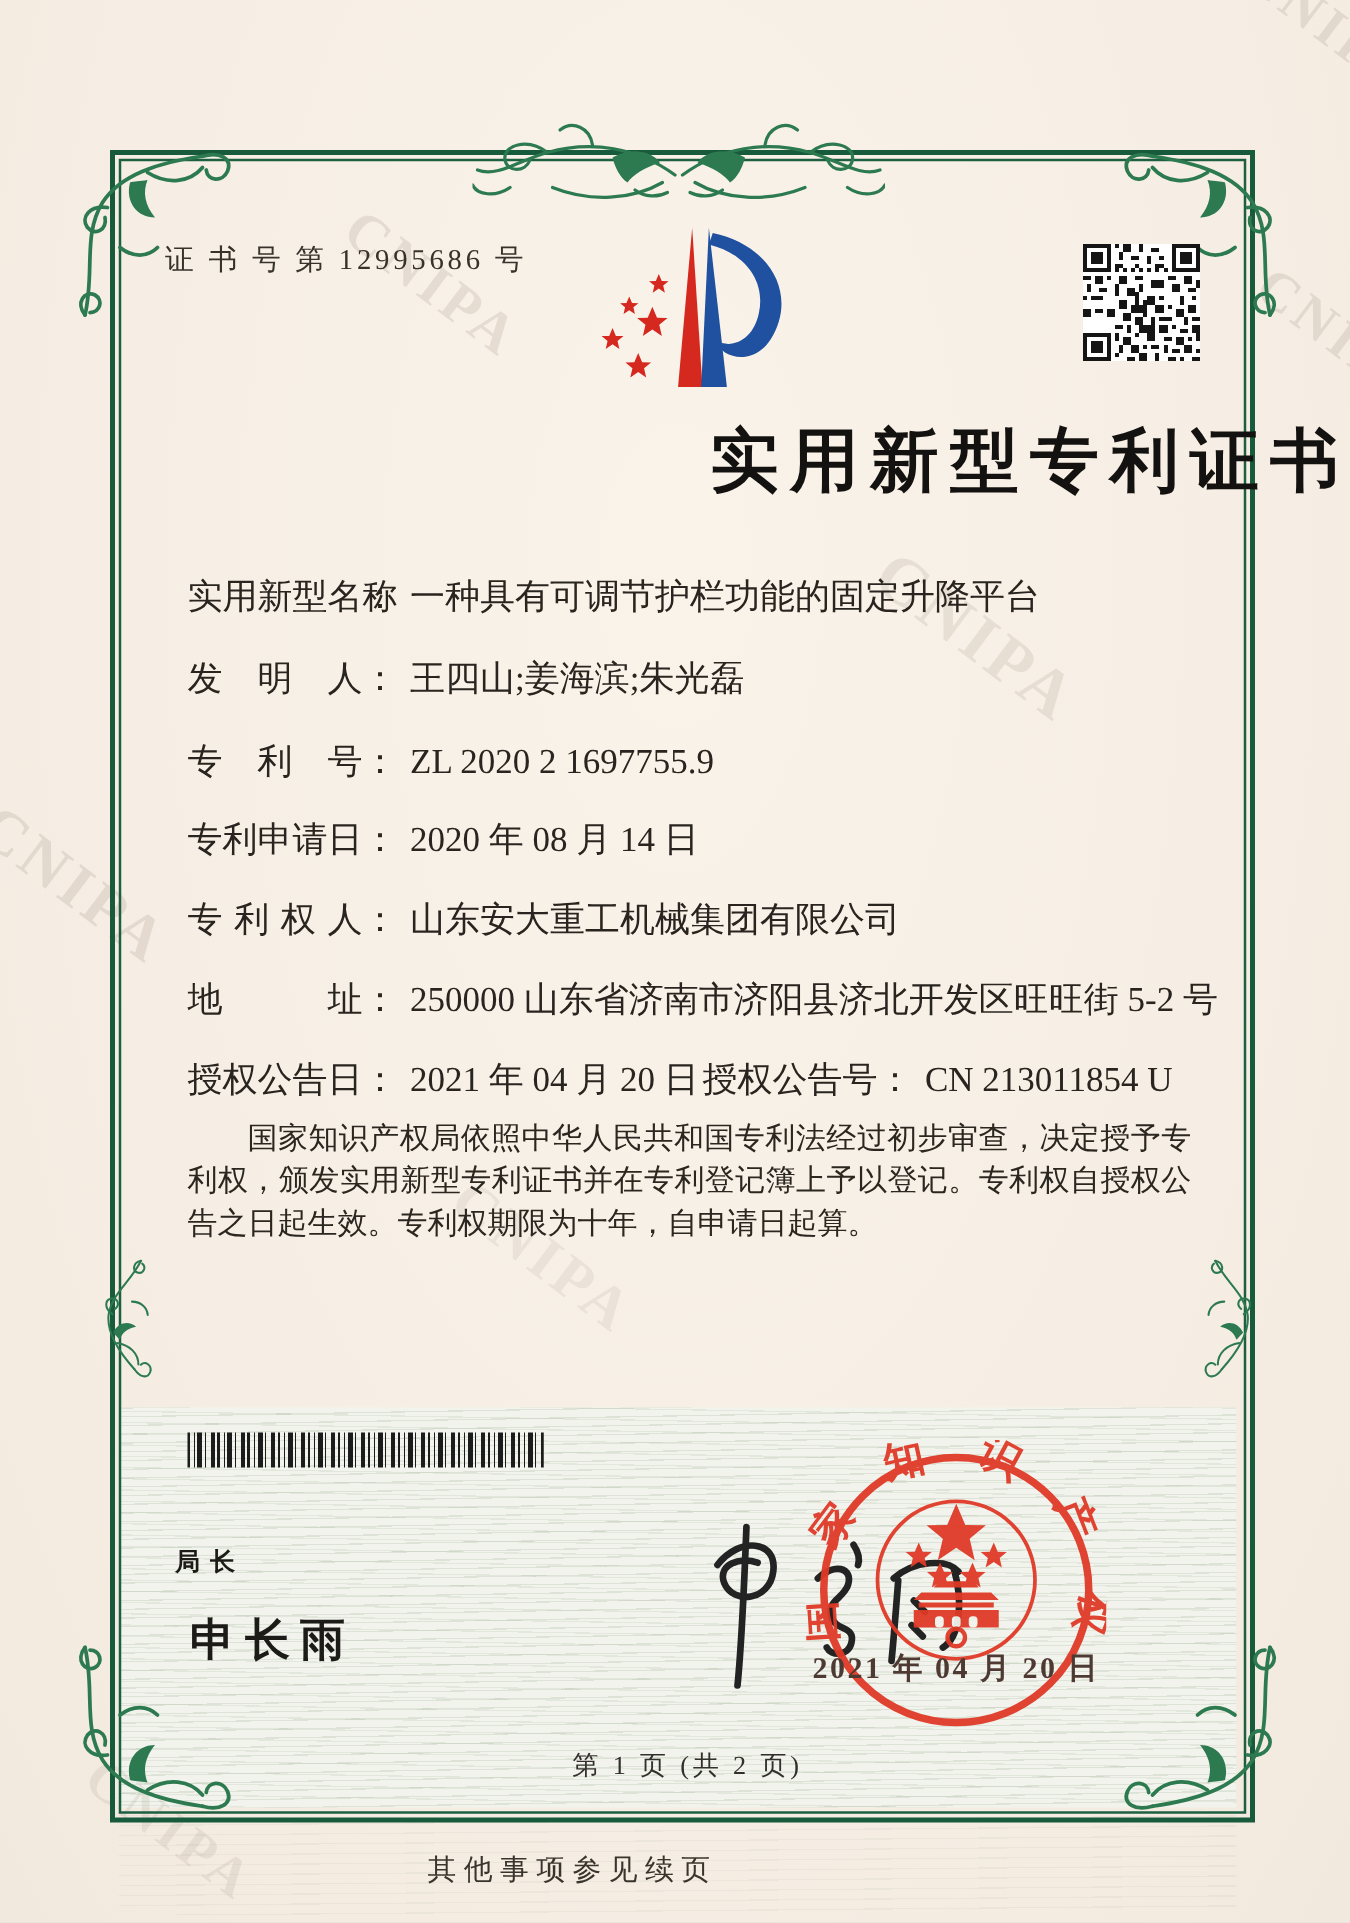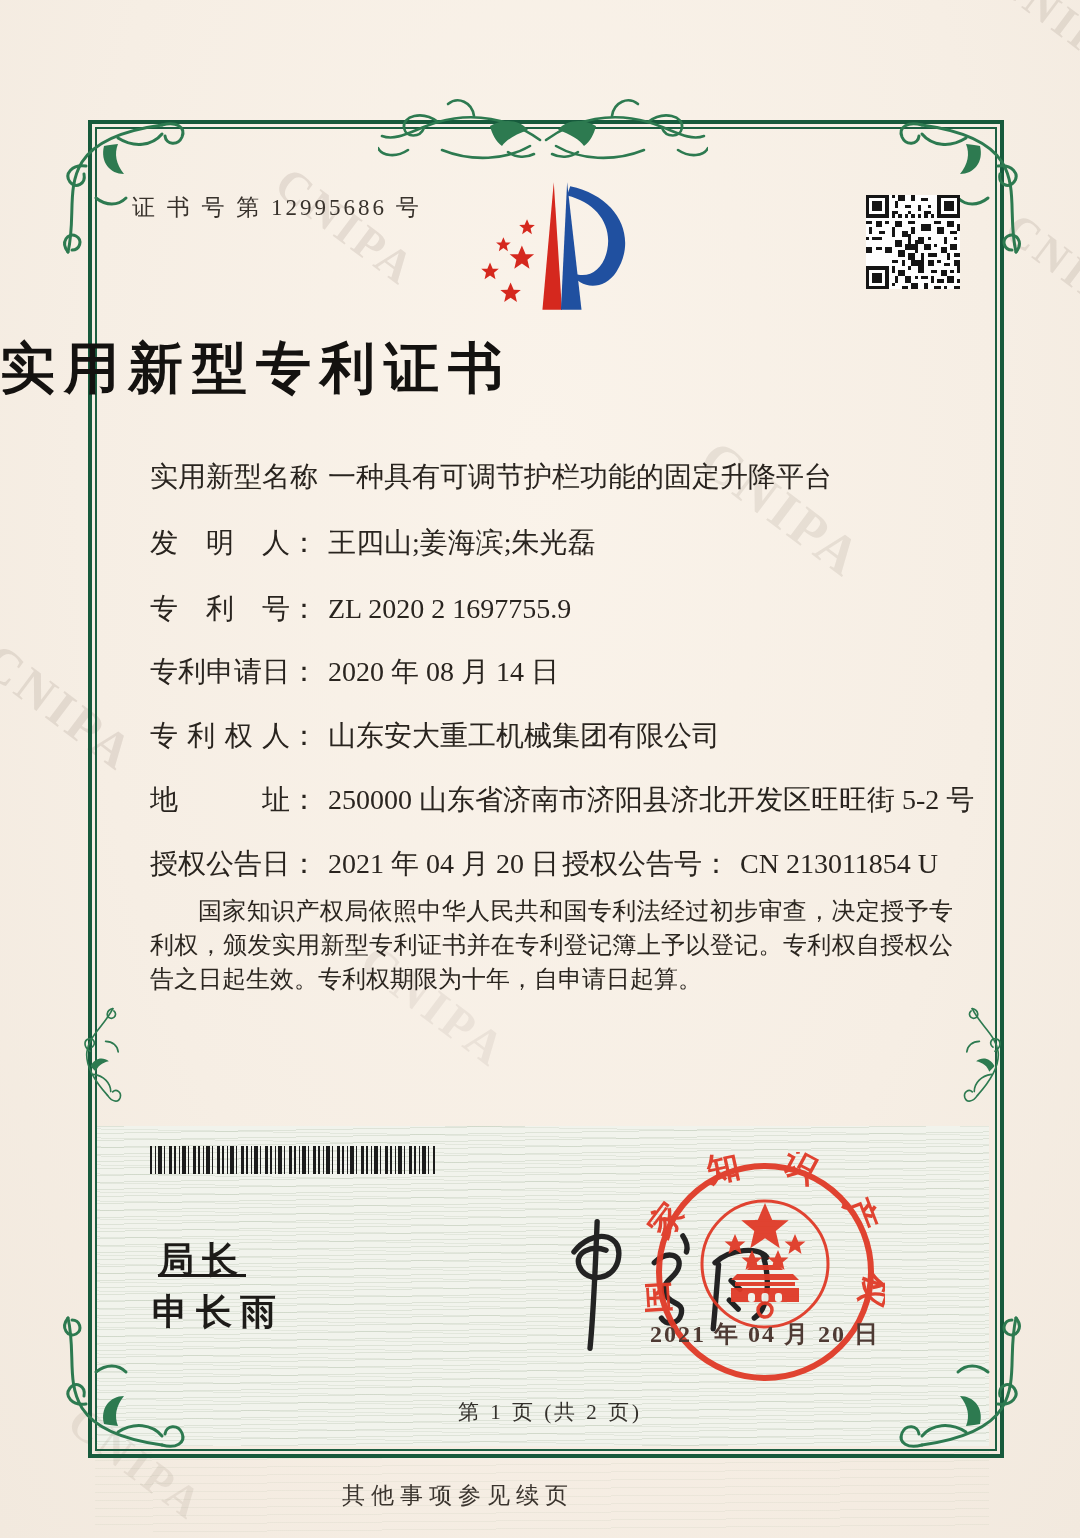--- a/index.html
+++ b/index.html
@@ -18,41 +18,41 @@
            #f1f3ec;}
   .waves2{position:absolute;left:95px;top:1452px;width:894px;height:80px;z-index:0;opacity:.5;
          background:repeating-linear-gradient(179.5deg, rgba(150,168,140,.2) 0 1px, transparent 1px 8px);}
   
   .wm{position:absolute;z-index:0;color:rgba(128,112,100,.16);font-weight:700;
       letter-spacing:4px;transform:rotate(37deg);font-family:"Liberation Serif",serif;}
   
   .certno{position:absolute;left:132px;top:192px;font-size:23px;letter-spacing:3px;color:#38322c;z-index:2;}
   .logo{position:absolute;left:452px;top:176px;z-index:2;}
   .qr{position:absolute;left:866px;top:195px;z-index:2;}
-  .title{position:absolute;left:0;top:332px;width:1080px;text-align:left;z-index:2;
+  .title{position:absolute;left:0;top:332px;width:1080px;text-align:right;z-index:2;
          font-size:55px;font-weight:700;letter-spacing:9px;color:#141210;}
   
   .row{position:absolute;left:150px;width:830px;font-size:28px;color:#29241f;z-index:2;white-space:nowrap;}
   .flabel{display:inline-block;width:140px;text-align:justify;text-align-last:justify;vertical-align:top;}
   .colon{display:inline-block;margin-right:10px;}
   .r1{top:458px}.r2{top:524px}.r3{top:590px}.r4{top:653px}.r5{top:717px}.r6{top:781px}.r7{top:845px}
   .pair2{position:absolute;left:412px;top:0;}
   
   .paras{position:absolute;left:150px;top:894px;width:803px;z-index:2;
          font-size:24px;line-height:34px;color:#2b2620;text-align:justify;}
   .paras p{margin:0;text-indent:2em;}
   
   .barcode{position:absolute;left:150px;top:1146px;width:285px;height:28px;z-index:2;
     background:repeating-linear-gradient(90deg,
       #1c1c1c 0 2px, transparent 2px 5px, #1c1c1c 5px 6px, transparent 6px 8px,
       #1c1c1c 8px 12px, transparent 12px 14px, #1c1c1c 14px 15px, transparent 15px 19px,
       #1c1c1c 19px 22px, transparent 22px 24px);}
   
-  .sign-title{position:absolute;left:158px;top:1236px;font-size:36px;font-weight:700;letter-spacing:8px;
-              color:#1d1b18;font-family:"Liberation Sans","DejaVu Sans",sans-serif;z-index:2;text-decoration:underline;}
+  .sign-title{position:absolute;left:140px;top:1236px;font-size:20px;font-weight:700;letter-spacing:8px;
+              color:#1d1b18;font-family:"Liberation Sans","DejaVu Sans",sans-serif;z-index:2;}
   .sign-name{position:absolute;left:152px;top:1288px;font-size:36px;font-weight:700;letter-spacing:8px;
              color:#1d1b18;font-family:"Liberation Sans","DejaVu Sans",sans-serif;z-index:2;}
   .signature{position:absolute;left:540px;top:1196px;z-index:3;}
   .seal{position:absolute;left:645px;top:1152px;z-index:3;opacity:.95;}
   
   .pagenum{position:absolute;left:88px;top:1398px;width:924px;text-align:center;z-index:2;
            font-size:21px;letter-spacing:3px;color:#33302b;}
   .footnote{position:absolute;left:0;top:1480px;width:916px;text-align:center;z-index:2;
             font-size:23px;letter-spacing:6px;color:#3a342e;}
   

